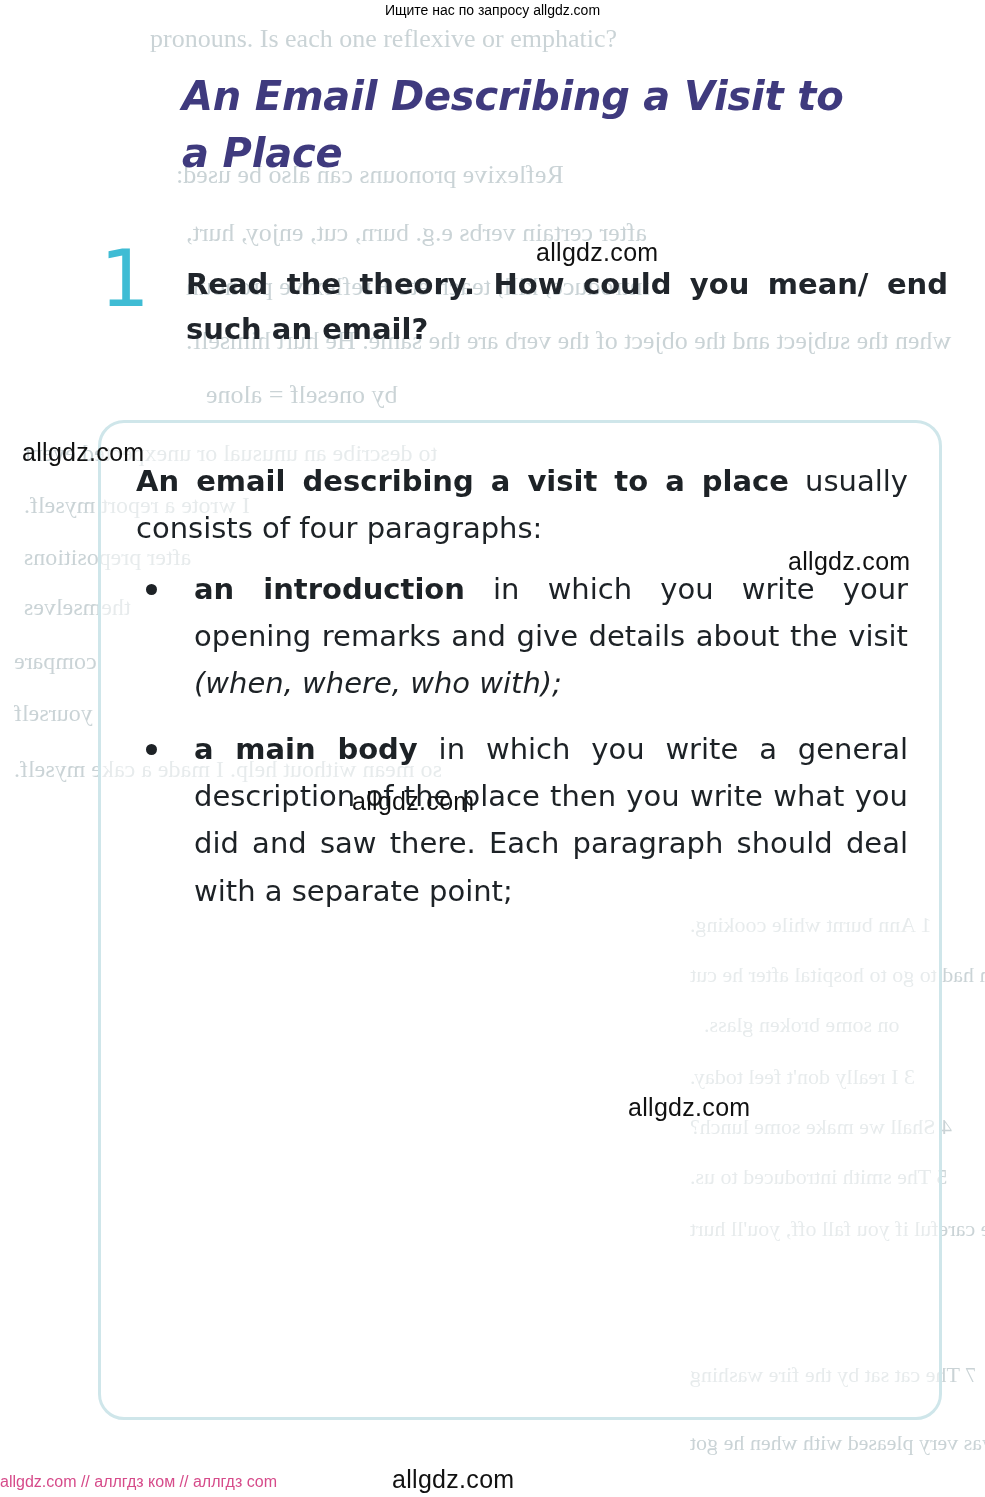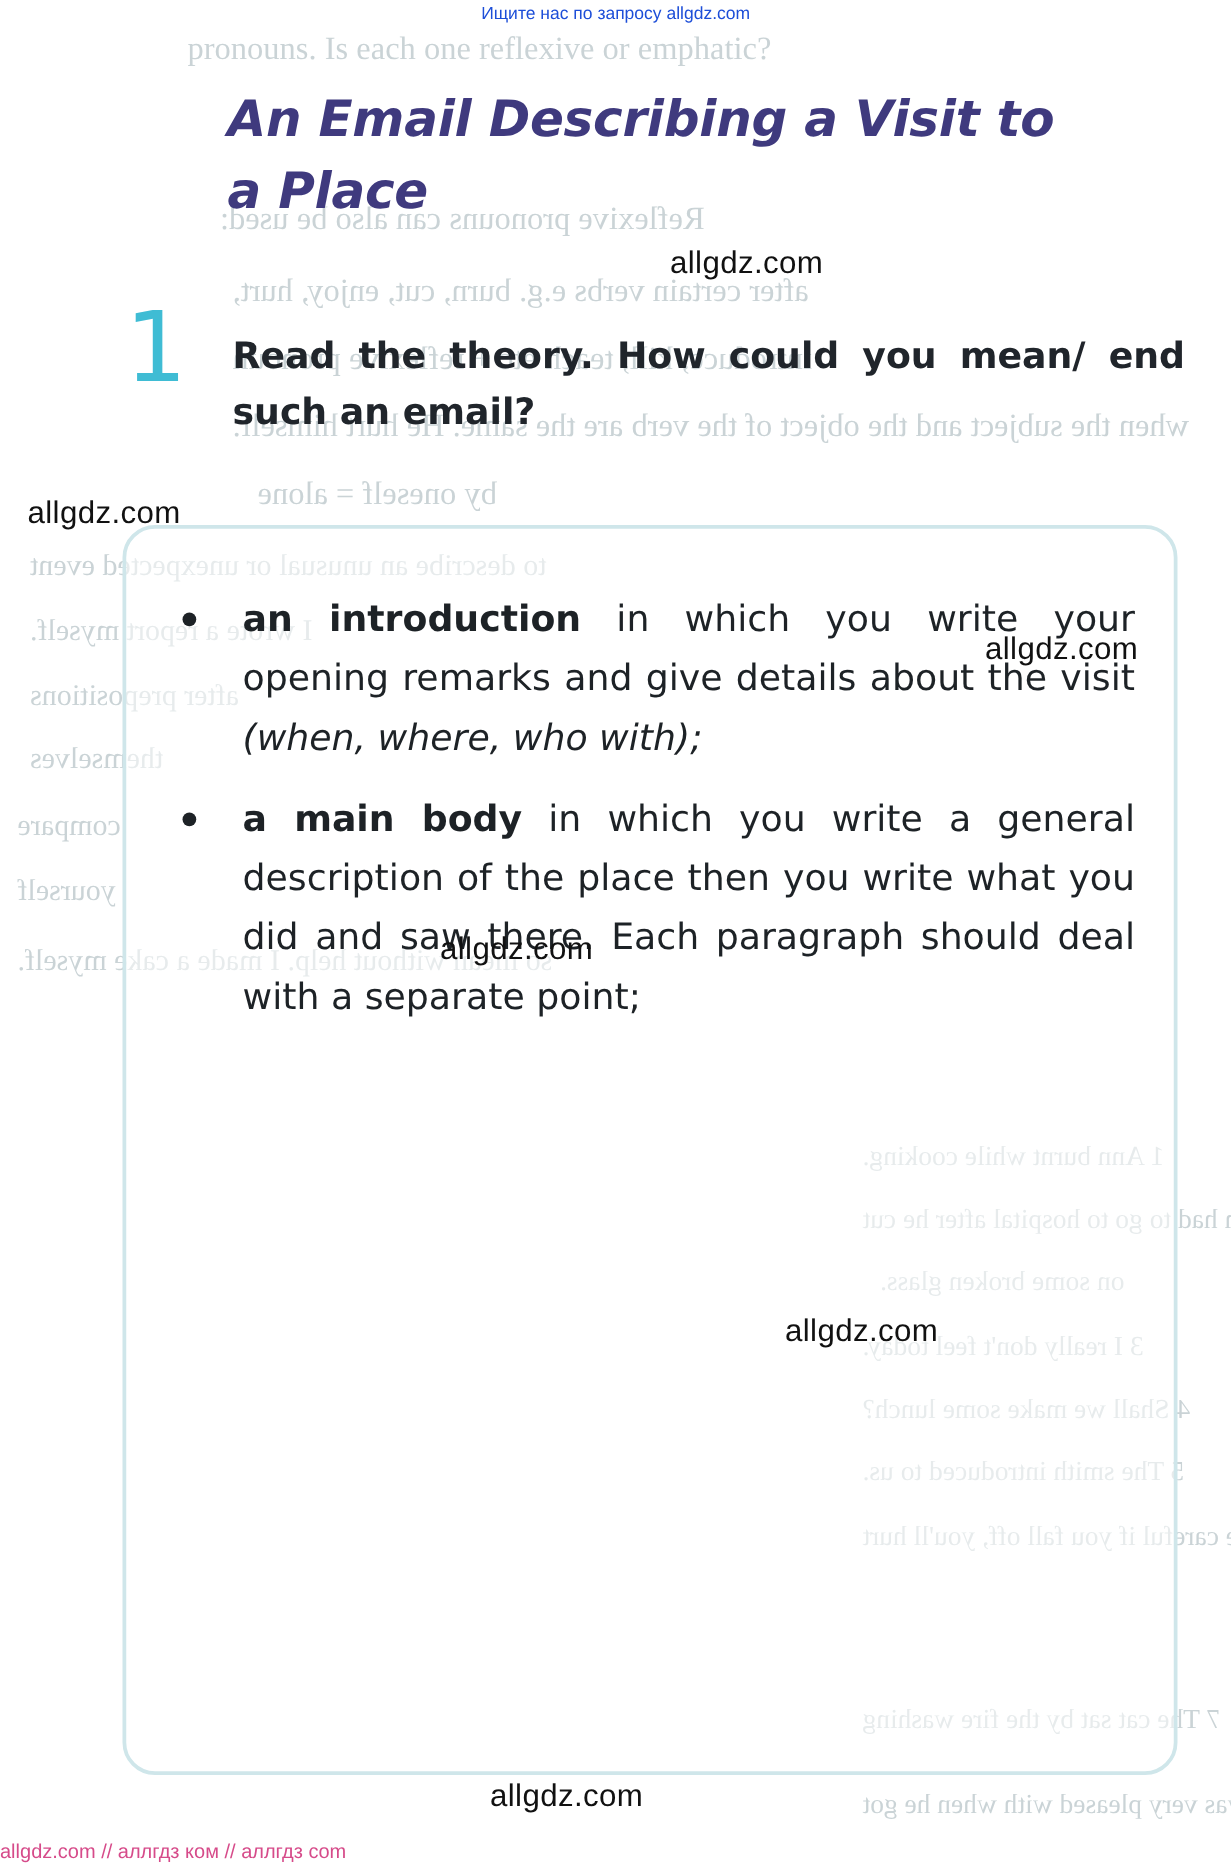--- a/index.html
+++ b/index.html
@@ -31,29 +31,30 @@
 
   
   .wm {
     position: absolute;
     color: #111111;
     font-family: "Liberation Sans", sans-serif;
     font-size: 25px;
     letter-spacing: 0.3px;
     pointer-events: none;
     user-select: none;
+    margin-top: 42px;
   }
 
   .top-banner {
     position: absolute;
     top: 2px;
     left: 0;
     width: 100%;
     text-align: center;
-    color: #1d4ed8;
+    color: #000000;
     font-size: 14px;
     font-family: "Liberation Sans", sans-serif;
   }
 
   .bottom-banner {
     position: absolute;
     bottom: 6px;
     left: 0;
     width: 100%;
     color: #d64b8a;
@@ -190,20 +191,23 @@
 
 <div class="page-title">An Email Describing a Visit to a Place</div>
 
 <div class="ex-number">1</div>
 
 <div class="ex-rubric">Read the theory. How could you mean/ end such an email?</div>
 
 <div class="theory-box"></div>
 
 <div class="theory-inner">
+  <div class="theory-lead">
+    <b>An email describing a visit to a place</b><span> usually consists of four paragraphs:</span>
+  </div>
 
   <ul class="bullet-list">
     <li class="bullet-item">
       <span class="dot"></span>
       <b>an introduction</b><span> in which you write your opening remarks and give details about the visit </span><i>(when, where, who with);</i>
     </li>
     <li class="bullet-item">
       <span class="dot"></span>
       <b>a main body</b><span> in which you write a general description of the place then you write what you did and saw there. Each paragraph should deal with a separate point;</span><i></i>
     </li>

